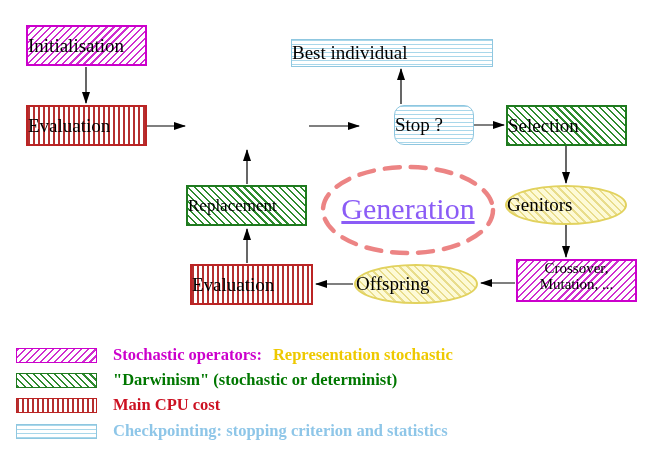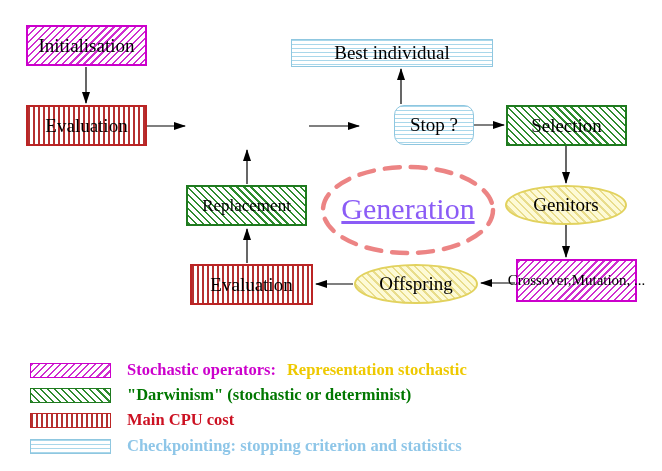--- a/index.html
+++ b/index.html
@@ -2,21 +2,21 @@
 <html><head>
 <meta charset="utf-8">
 <style>
   html,body{margin:0;padding:0;background:#fff;}
   .stage{
     position:relative;width:662px;height:471px;background:#ffffff;overflow:hidden;
     font-family:"Liberation Serif","DejaVu Serif",serif;
   }
   .layer{position:absolute;left:0;top:0;z-index:1;}
   .node{
-    position:absolute;display:flex;align-items:center;justify-content:center;
+    position:absolute;display:flex;align-items:center;justify-content:flex-start;
     color:#000;font-size:19px;line-height:1.05;text-align:center;z-index:2;
     box-sizing:border-box;white-space:nowrap;
   }
   
   .hatch-magenta{background-image:repeating-linear-gradient(135deg,#cf2ecf 0,#cf2ecf 1.6px,rgba(0,0,0,0) 1.6px,rgba(0,0,0,0) 5px);background-color:#fff;}
   .hatch-green{background-image:repeating-linear-gradient(45deg,#2e8b2e 0,#2e8b2e 1.6px,rgba(0,0,0,0) 1.6px,rgba(0,0,0,0) 5px);background-color:#fff;}
   .stripes-red{background-image:repeating-linear-gradient(90deg,#b53030 0,#b53030 1.6px,rgba(0,0,0,0) 1.6px,rgba(0,0,0,0) 5px);background-color:#fff;}
   .stripes-cyan{background-image:repeating-linear-gradient(180deg,#a9d7ea 0,#a9d7ea 1.1px,rgba(0,0,0,0) 1.1px,rgba(0,0,0,0) 4px);background-color:#fff;}
   .hatch-yellow{background-color:#fdfad6;background-image:repeating-linear-gradient(45deg,#e9dd8c 0,#e9dd8c 1.8px,rgba(0,0,0,0) 1.8px,rgba(0,0,0,0) 5.5px);}
   
@@ -26,21 +26,21 @@
   .b-cyan{border:1px solid #8fc7e0;}
   .b-yellow{border:2px solid #e2d25e;}
   .ellipse{border-radius:50%;}
   .rounded{border-radius:10px;margin-left:33px;}
   .generation-label{
     position:absolute;z-index:2;color:#8b5cf6;font-size:30px;white-space:nowrap;
     transform:translate(-50%,-50%);
     text-decoration:underline;
   }
   
-  .legend-row{position:absolute;left:30px;display:flex;align-items:center;z-index:2;height:17px;margin-top:15px;}
+  .legend-row{position:absolute;left:16px;display:flex;align-items:center;z-index:2;height:17px;}
   .legend-swatch{width:79px;height:13px;box-sizing:content-box;flex:0 0 auto;}
   .legend-text{margin-left:16px;font-size:16.5px;font-weight:bold;white-space:nowrap;line-height:1;}
   .t-magenta{color:#cc00cc;}
   .t-yellow{color:#eec900;margin-left:11px;}
   .t-green{color:#007700;}
   .t-red{color:#cc1122;}
   .t-cyan{color:#8ec6e8;}
 </style>
 </head>
 <body>
@@ -87,21 +87,21 @@
   </div>
 
   <div class="node hatch-green b-green" style="left:506px;top:105px;width:121px;height:41px;">
     <span>Selection</span>
   </div>
 
   <div class="node hatch-yellow b-yellow ellipse" style="left:505px;top:185px;width:122px;height:40px;">
     <span>Genitors</span>
   </div>
 
-  <div class="node hatch-magenta b-magenta" style="left:516px;top:259px;width:121px;height:43px;font-size:15px;">
+  <div class="node hatch-magenta b-magenta" style="left:516px;top:259px;width:121px;height:43px;flex-direction:column;font-size:15px;">
     <span>Crossover,</span>
     <span>Mutation, ...</span>
   </div>
 
   <div class="node hatch-yellow b-yellow ellipse" style="left:354px;top:264px;width:124px;height:40px;">
     <span>Offspring</span>
   </div>
 
   <div class="node stripes-red b-red" style="left:190px;top:264px;width:123px;height:41px;">
     <span>Evaluation</span>

